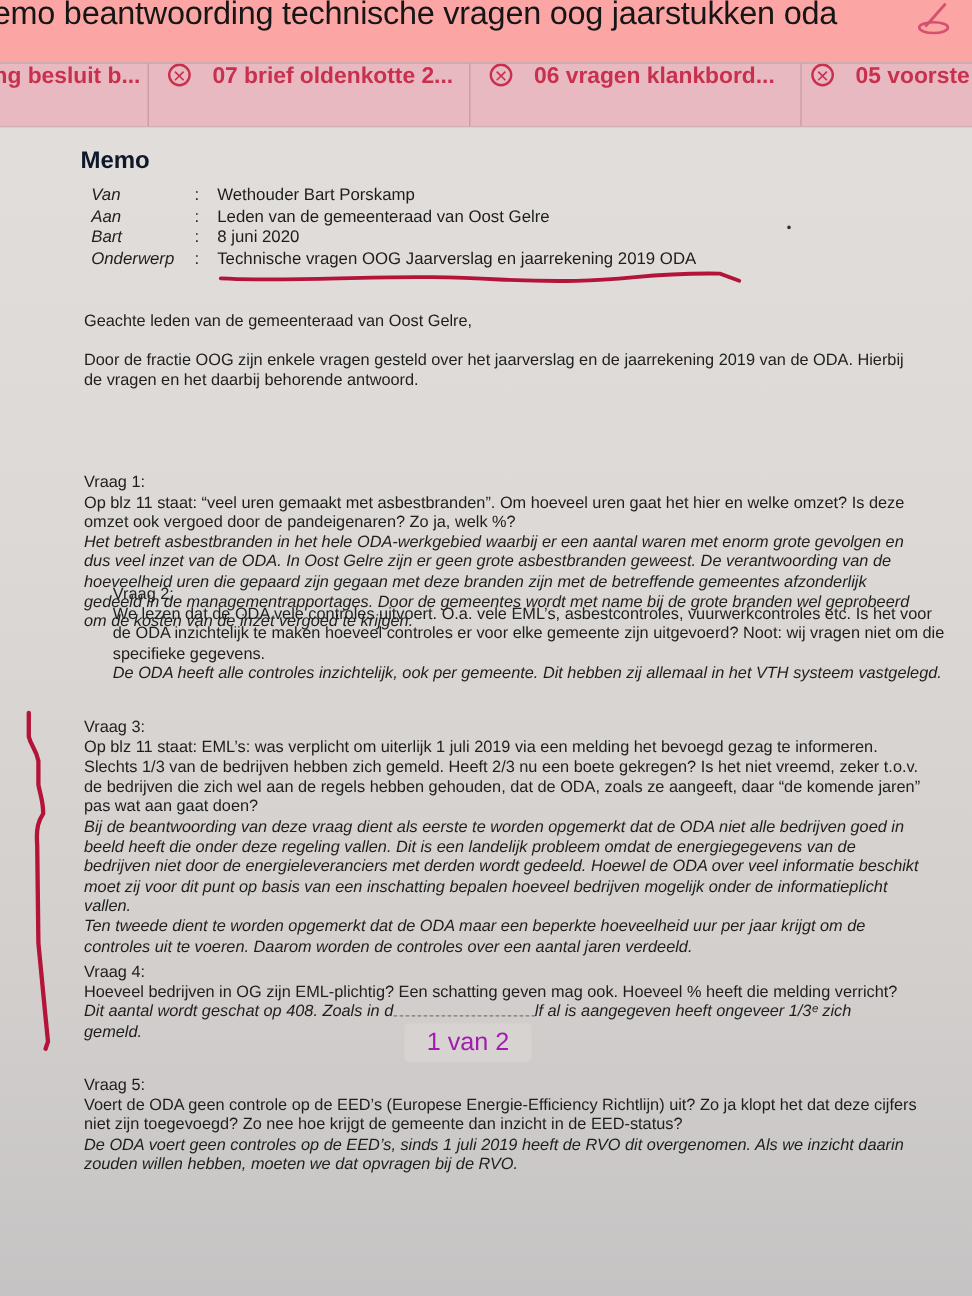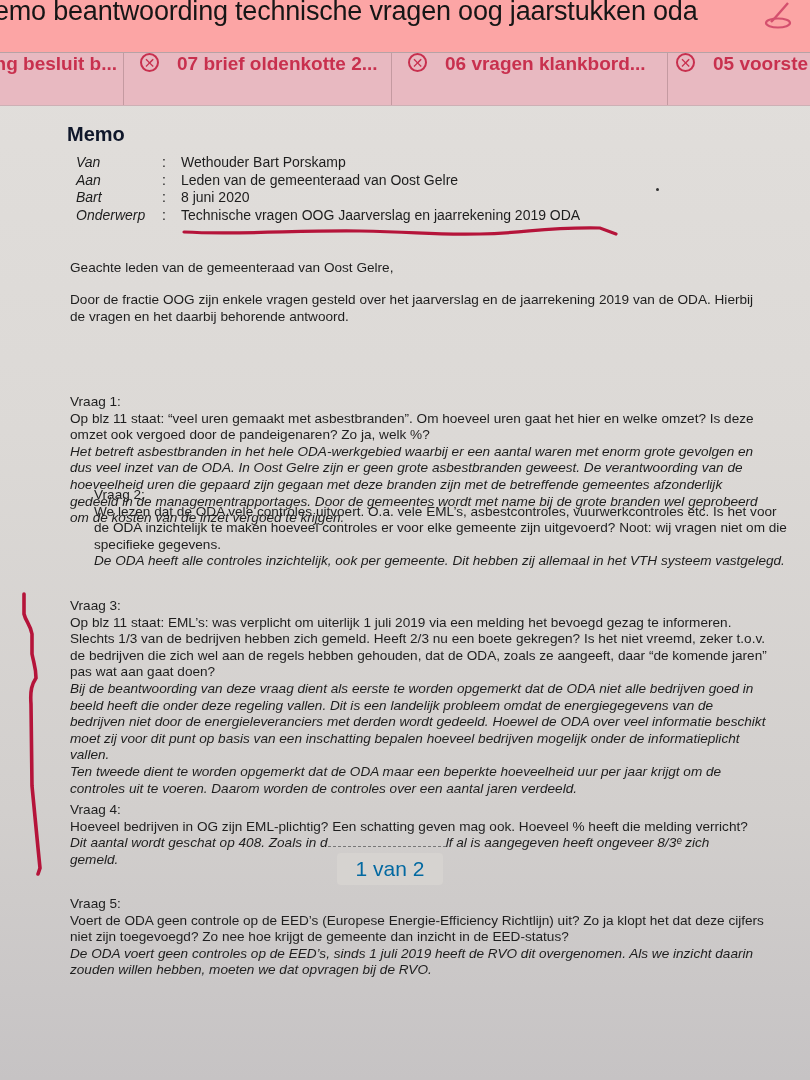--- a/index.html
+++ b/index.html
@@ -57,21 +57,21 @@
 
   .para { position:absolute; left:70px; font-size:13.6px; line-height:16.6px; width:700px; color:#1e1e1e; }
   .q-label { display:block; }
   .q-text { display:block; }
   .a-text { display:block; font-style:italic; }
 
   .page-badge {
     position:absolute; left:337px; top:749px; width:106px; height:32px;
     background:rgba(214,211,208,0.95); border-radius:4px;
     display:flex; align-items:center; justify-content:center;
-    font-size:21px; color:#0369a1;
+    font-size:21px; color:#a21caf;
   }
   .bracket-svg { position:absolute; left:14px; top:482px; }
   .dot { position:absolute; width:3px; height:3px; background:#333; border-radius:50%; }
 </style>
 </head>
 <body>
 
 <div class="titlebar">
   <div class="doc-title">emo beantwoording technische vragen oog jaarstukken oda</div>
   <div class="annotate-icon">
@@ -151,21 +151,21 @@
     <span class="q-label">Vraag 3:</span>
     <span class="q-text">Op blz 11 staat: EML’s: was verplicht om uiterlijk 1 juli 2019 via een melding het bevoegd gezag te informeren. Slechts 1/3 van de bedrijven hebben zich gemeld. Heeft 2/3 nu een boete gekregen? Is het niet vreemd, zeker t.o.v. de bedrijven die zich wel aan de regels hebben gehouden, dat de ODA, zoals ze aangeeft, daar “de komende jaren” pas wat aan gaat doen?</span>
     <span class="a-text">Bij de beantwoording van deze vraag dient als eerste te worden opgemerkt dat de ODA niet alle bedrijven goed in beeld heeft die onder deze regeling vallen. Dit is een landelijk probleem omdat de energiegegevens van de bedrijven niet door de energieleveranciers met derden wordt gedeeld. Hoewel de ODA over veel informatie beschikt moet zij voor dit punt op basis van een inschatting bepalen hoeveel bedrijven mogelijk onder de informatieplicht vallen.</span>
     <span class="a-text">Ten tweede dient te worden opgemerkt dat de ODA maar een beperkte hoeveelheid uur per jaar krijgt om de controles uit te voeren. Daarom worden de controles over een aantal jaren verdeeld.</span>
   </div>
 
   <div class="para" style="top:698px;">
     <span class="q-label">Vraag 4:</span>
     <span class="q-text">Hoeveel bedrijven in OG zijn EML-plichtig? Een schatting geven mag ook. Hoeveel % heeft die melding verricht?</span>
     <span class="a-text">
-      <span>Dit aantal wordt geschat op 408. Zoals in d</span><span style="display:inline-block;width:118px;border-bottom:1px dashed #777;height:9px;"></span><span>lf al is aangegeven heeft ongeveer 8/3ᵉ zich</span>
+      <span>Dit aantal wordt geschat op 408. Zoals in d</span><span style="display:inline-block;width:118px;border-bottom:1px dashed #777;height:9px;"></span><span>lf al is aangegeven heeft ongeveer 1/3ᵉ zich</span>
     </span>
     <span class="a-text">gemeld.</span>
   </div>
 
   <div class="para" style="top:792px;">
     <span class="q-label">Vraag 5:</span>
     <span class="q-text">Voert de ODA geen controle op de EED’s (Europese Energie-Efficiency Richtlijn) uit? Zo ja klopt het dat deze cijfers niet zijn toegevoegd? Zo nee hoe krijgt de gemeente dan inzicht in de EED-status?</span>
     <span class="a-text">De ODA voert geen controles op de EED’s, sinds 1 juli 2019 heeft de RVO dit overgenomen. Als we inzicht daarin zouden willen hebben, moeten we dat opvragen bij de RVO.</span>
   </div>
 

